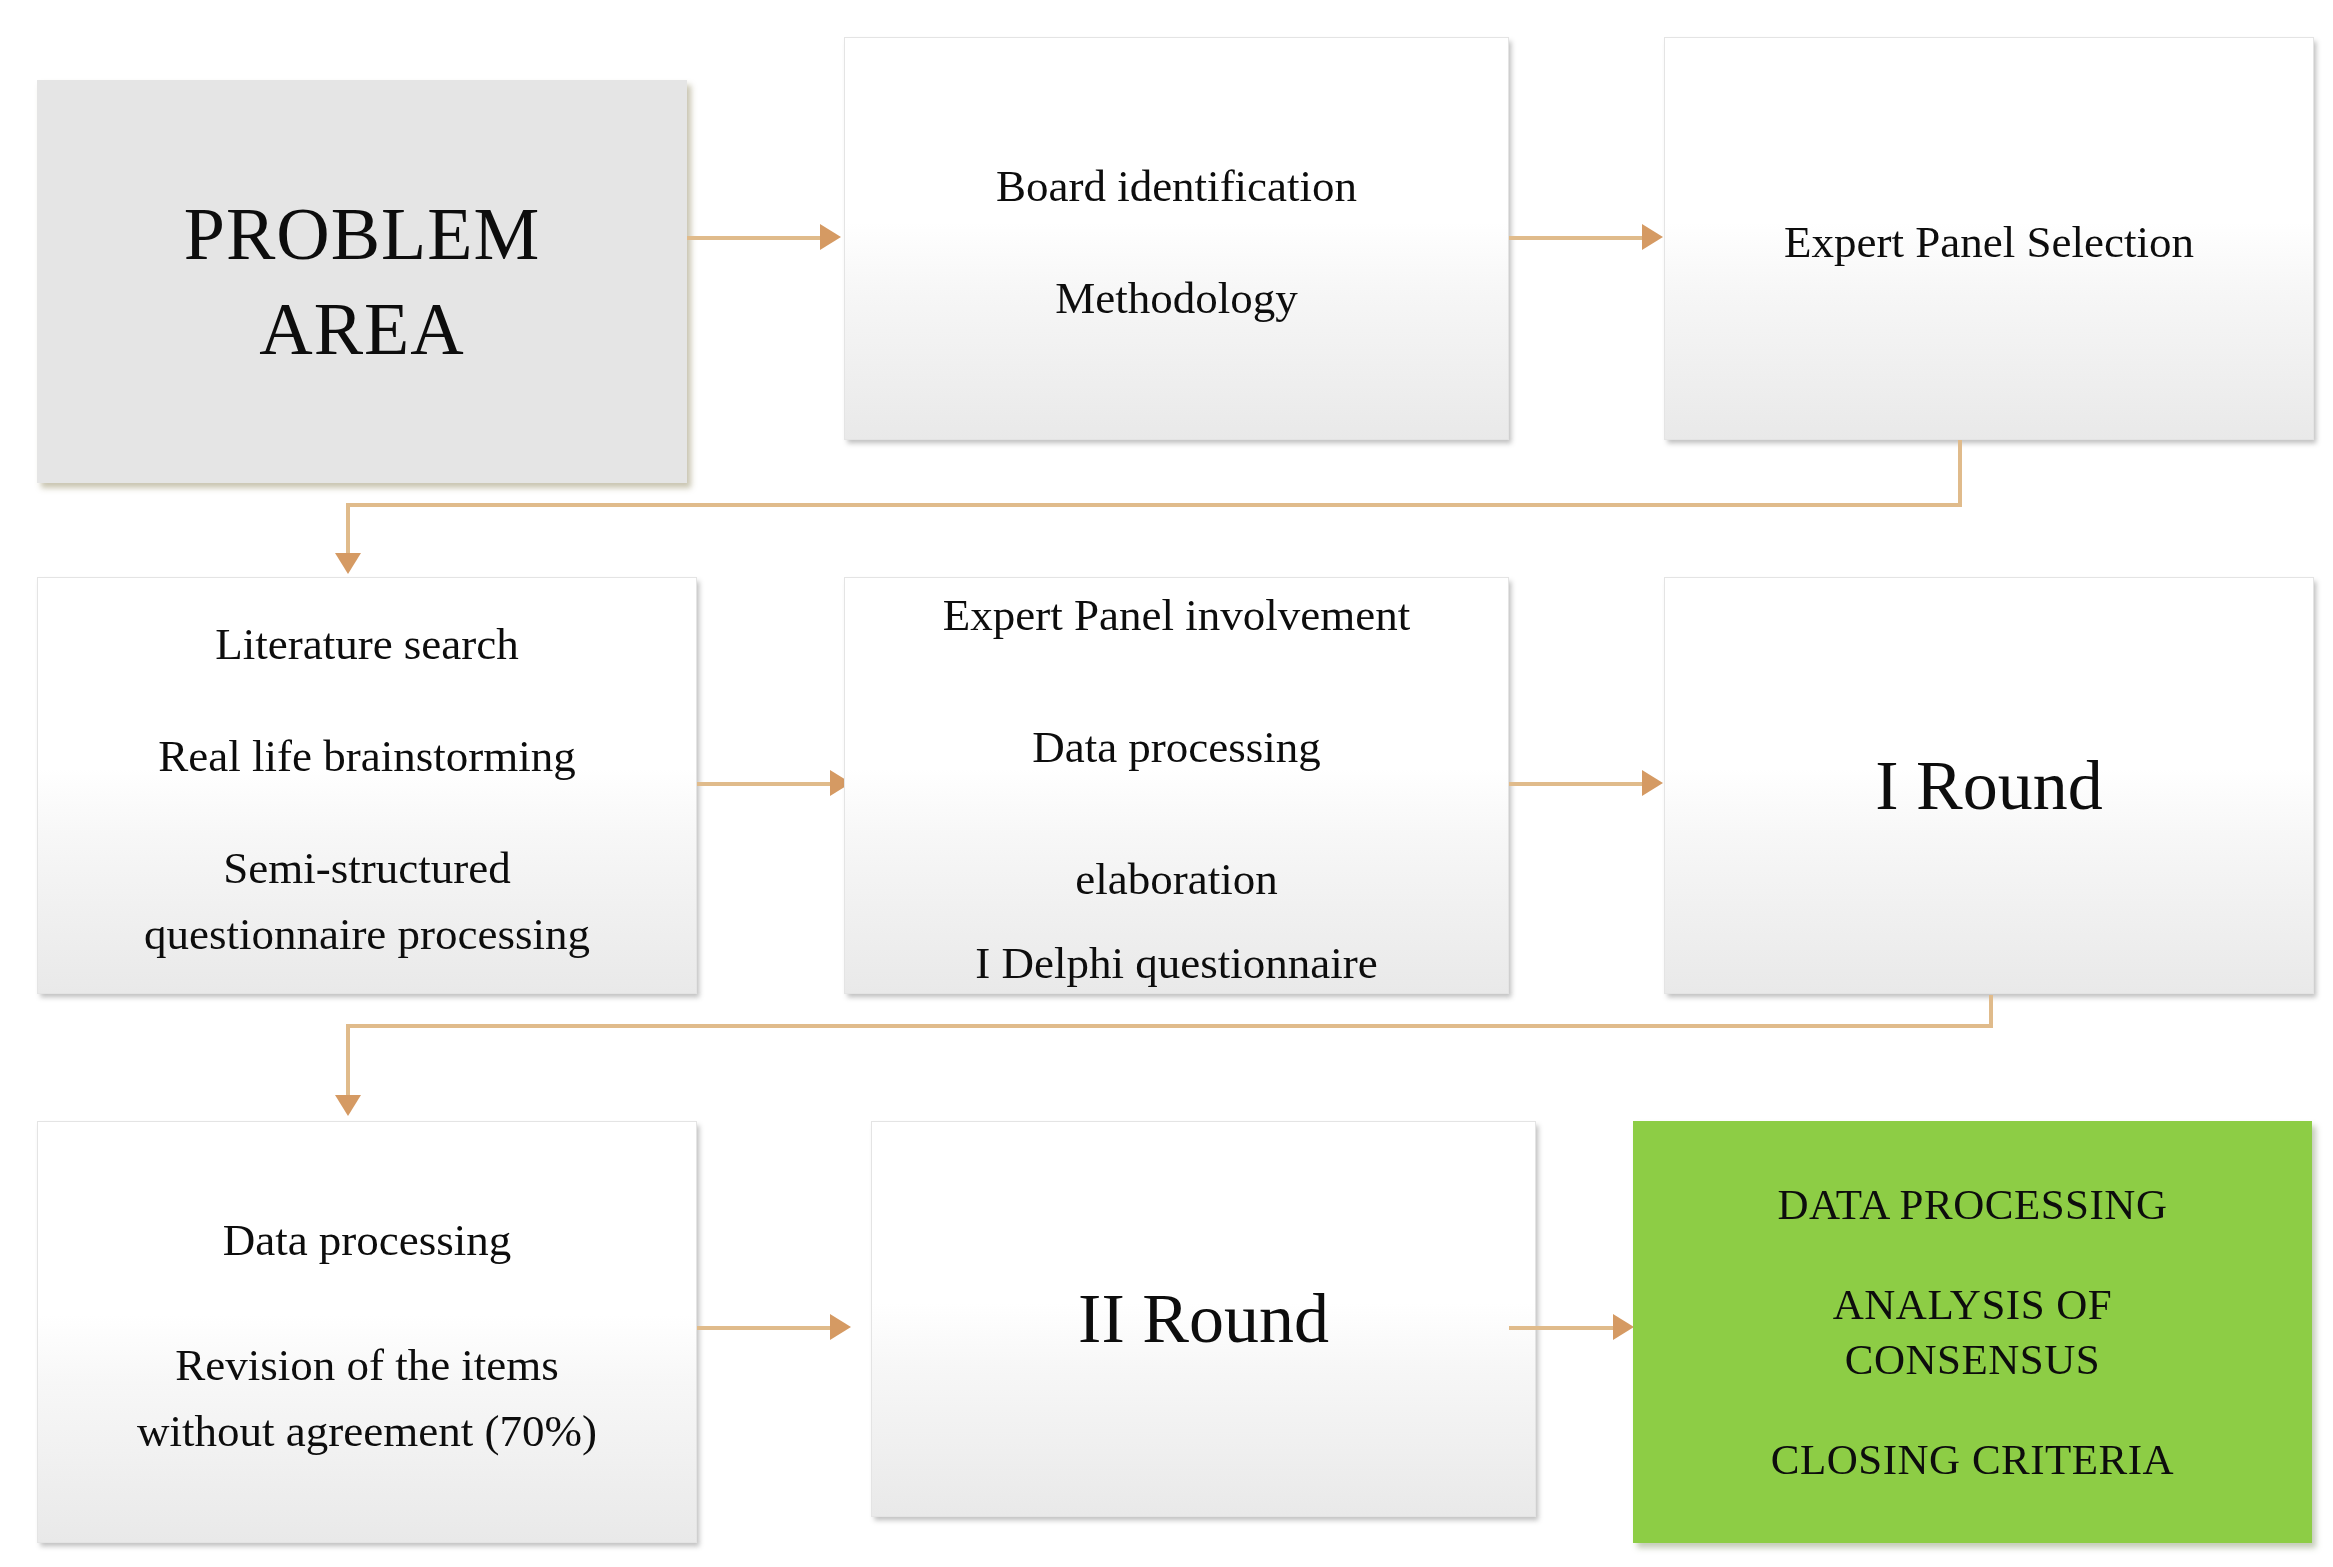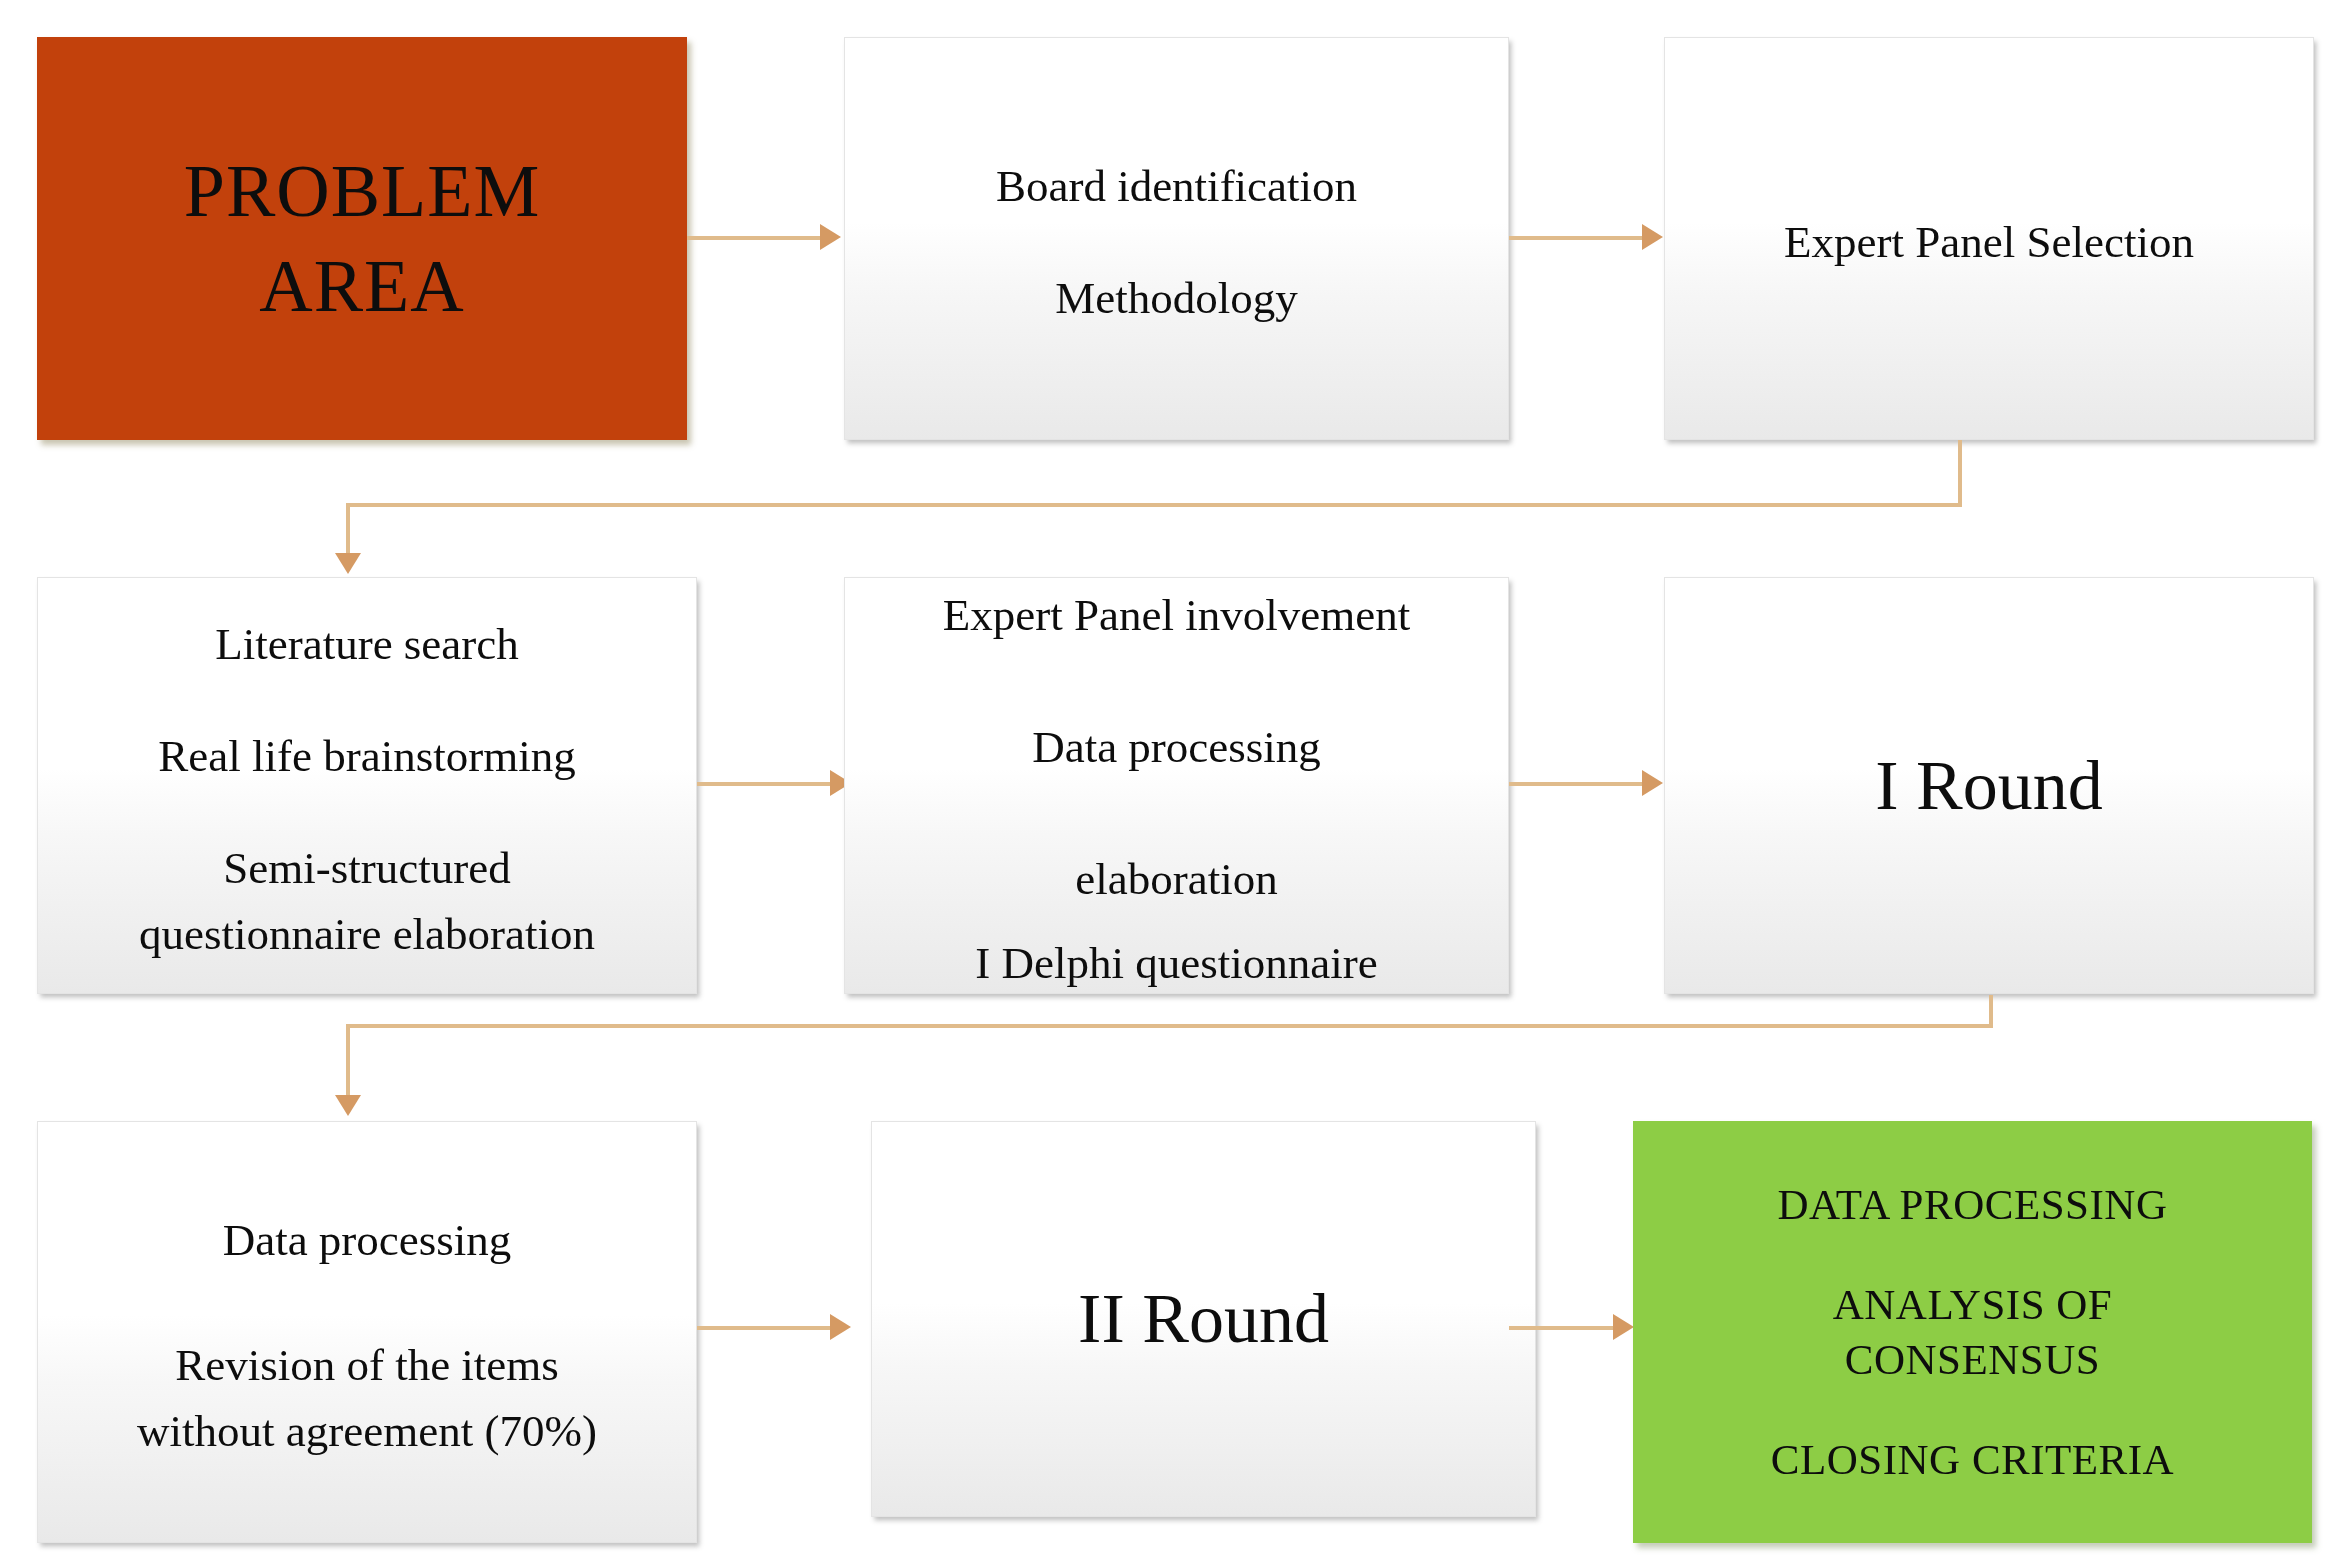--- a/index.html
+++ b/index.html
@@ -34,23 +34,24 @@
   }
   .node .line {
     display: block;
     width: 100%;
     padding: 0 13.6px;
     box-sizing: border-box;
   }
 
   
   .node.accent-yellow {
-    background: #c2410c;
+    background: #e5e5e5;
     border: none;
     box-shadow: 3.9px 4.9px 5.8px rgba(120,110,60,0.40);
+    margin-top: 43px;
   }
   .node.accent-green {
     background: #8dcd45;
     border: none;
     box-shadow: 3.9px 4.9px 5.8px rgba(110,130,80,0.40);
   }
 
   
   .t-big   { font-size: 74px; letter-spacing: 1px; }
   .t-round { font-size: 70px; }
@@ -115,21 +116,21 @@
   <div class="conn-h" style="left:346px; top:503px; width:1616px;"></div>
   <div class="conn-v" style="left:346px; top:503px; height:54px;"></div>
   <div class="arrow-d" style="left:335px; top:553px;"></div>
 
   <div class="node" style="left:37px; top:577px; width:660px; height:417px;">
     <span class="line t-body">Literature search</span>
     <div class="gap-md"></div>
     <span class="line t-body">Real life brainstorming</span>
     <div class="gap-md"></div>
     <span class="line t-body">Semi-structured</span>
-    <span class="line t-body">questionnaire elaboration</span>
+    <span class="line t-body">questionnaire processing</span>
   </div>
 
   <div class="conn-h" style="left:697px; top:782px; width:138px;"></div>
   <div class="arrow-r" style="left:830px; top:770px;"></div>
 
   <div class="node" style="left:844px; top:577px; width:665px; height:417px;gap:18px;">
     <span class="line t-body">Expert Panel involvement</span>
     <div class="gap-md"></div>
     <span class="line t-body">Data processing</span>
     <div class="gap-md"></div>

